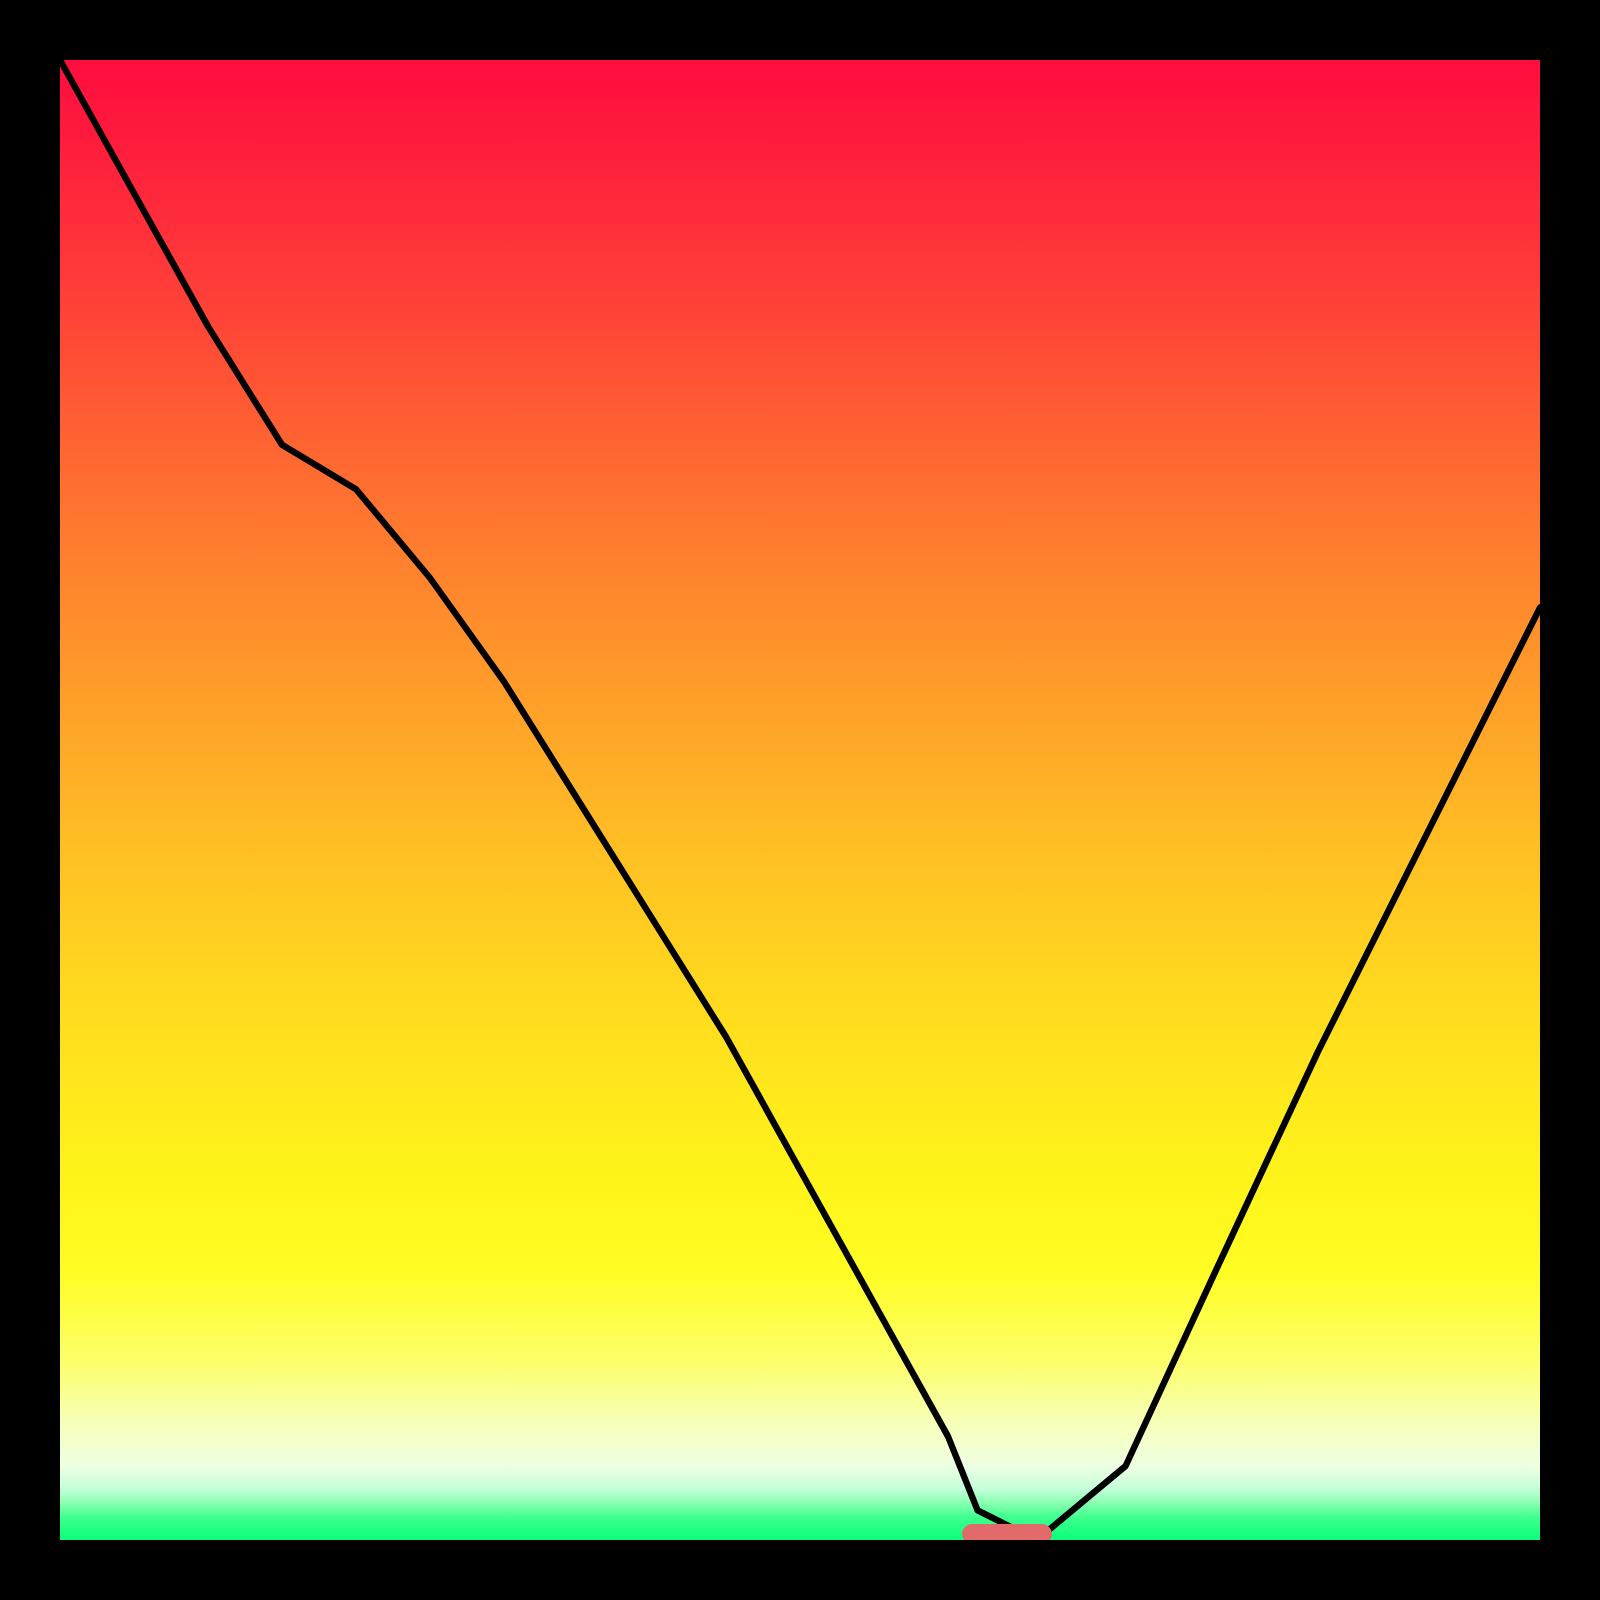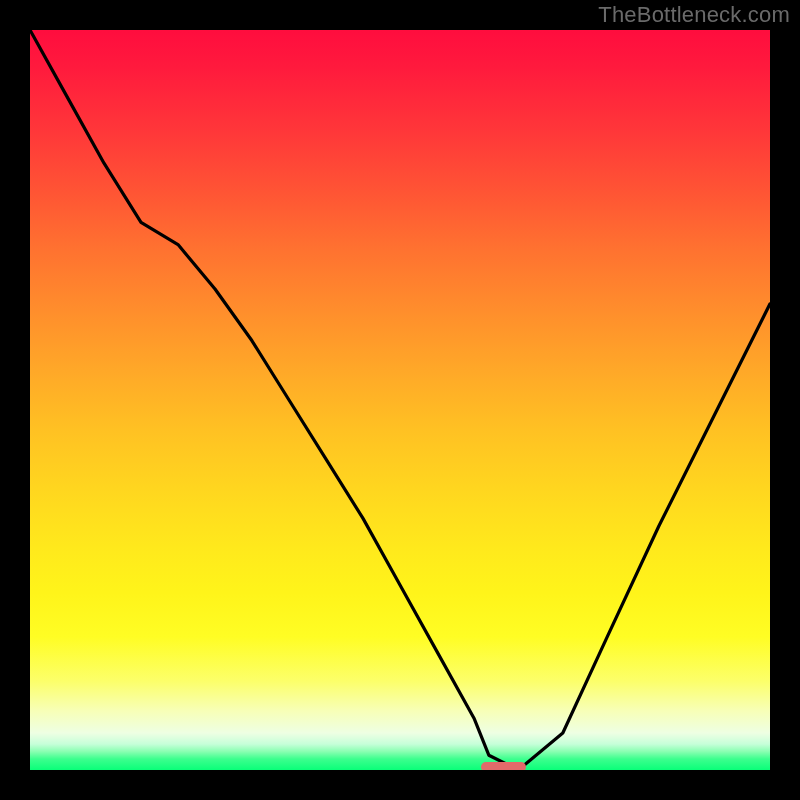--- a/index.html
+++ b/index.html
@@ -118,21 +118,20 @@
 </style>
 </head>
 <body>
 
 <div class="container">
   <div class="axis-top"></div>
   <div class="axis-right"></div>
   <div class="axis-left"></div>
   <div class="axis-bottom"></div>
 
-  <div class="attribution">TheBottleneck.com</div>
 
   <div class="plot-area">
     <div class="gradient-main"></div>
 
     <div id="marker" class="marker" style="left: 451.4px; width: 44.4px; top: 732px;"></div>
 
     <svg class="curve" viewBox="0 0 740 740" preserveAspectRatio="none">
       <path id="curve-path" d="M0.00 0.00 L37.00 66.60 L74.00 133.20 L111.00 192.40 L148.00 214.60 L185.00 259.00 L222.00 310.80 L259.00 370.00 L296.00 429.20 L333.00 488.40 L370.00 555.00 L407.00 621.60 L444.00 688.20 L458.80 725.20 L488.40 740.00 L532.80 703.00 L577.20 606.80 L629.00 495.80 L680.80 392.20 L740.00 273.80" stroke="#000" stroke-width="3.2" fill="none" stroke-linecap="round" stroke-linejoin="round"></path>
     </svg>
   </div>

